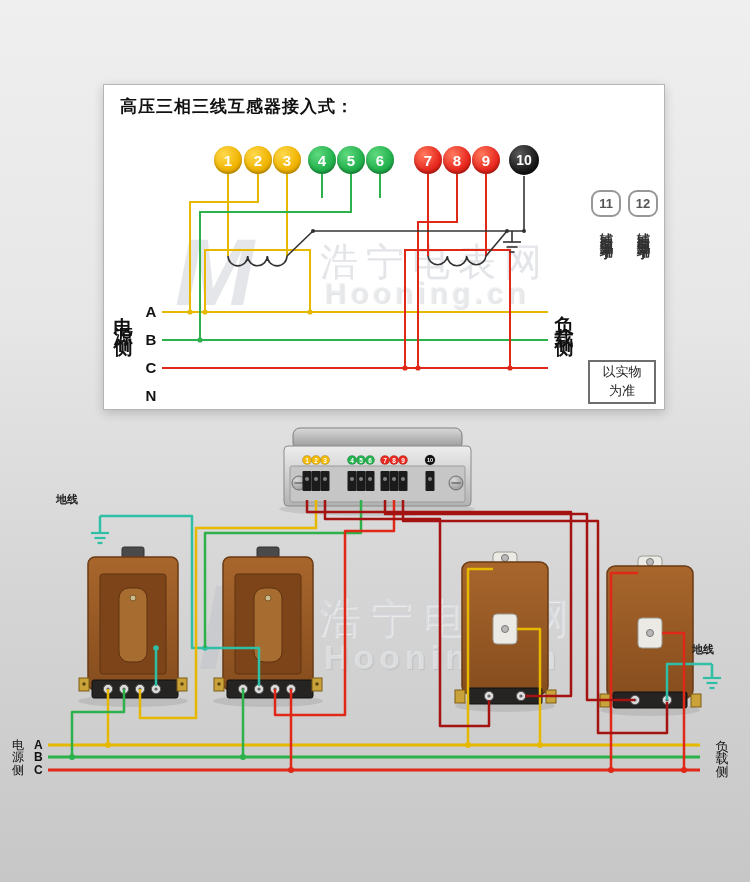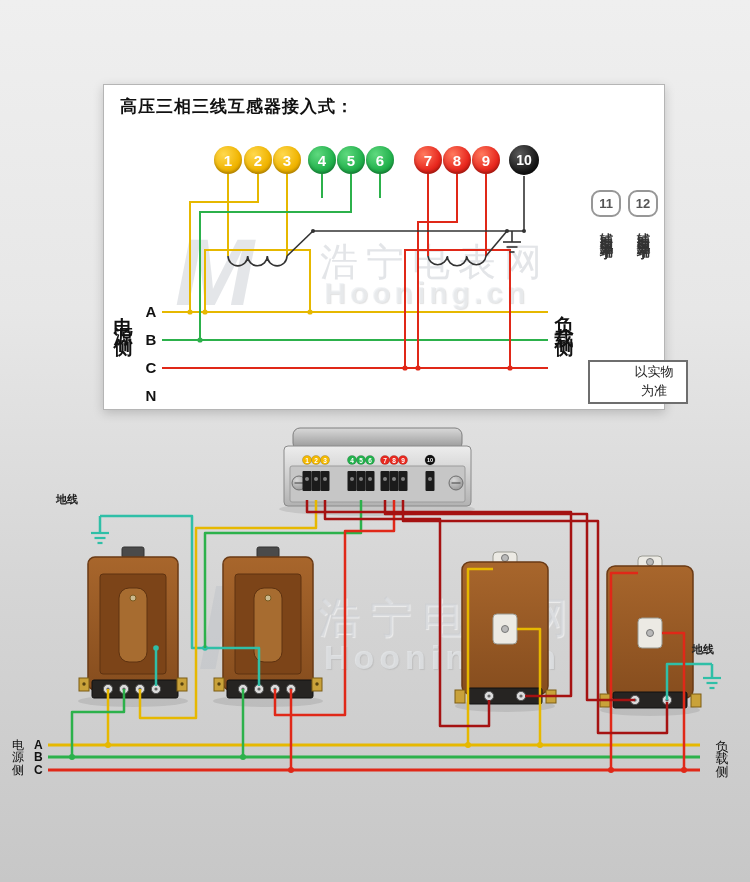--- a/index.html
+++ b/index.html
@@ -36,21 +36,21 @@
   .aux-box{
     position:absolute;width:26px;height:23px;border:2px solid #979797;border-radius:9px;background:#fff;
     display:flex;align-items:center;justify-content:center;font-size:13px;font-weight:bold;color:#555;
   }
   .aux-label{
     position:absolute;writing-mode:vertical-rl;text-orientation:upright;
     font-size:13px;color:#333;letter-spacing:3px;font-weight:bold;
   }
   .note-box{
     position:absolute;left:588px;top:360px;width:64px;height:40px;border:2px solid #6e6e6e;
-    display:flex;align-items:center;justify-content:center;background:#fff;padding-left:32px;
+    display:flex;align-items:center;justify-content:center;background:#fff;
   }
   .note-box span{display:block;width:44px;font-size:13px;color:#222;text-align:center;line-height:1.45;word-break:break-all;}
   
   .wm{position:absolute;pointer-events:none;white-space:nowrap;}
   .wm-logo{font-weight:bold;font-style:italic;color:rgba(185,190,196,.38);}
   .wm-cn{font-weight:normal;color:rgba(200,204,210,.5);text-shadow:1px 1px 1px rgba(255,255,255,.6);}
   .wm-en{font-weight:bold;color:rgba(235,238,242,.6);text-shadow:1px 1px 1px rgba(140,140,140,.25);}
   
   .gnd-label{position:absolute;font-size:11px;font-weight:bold;color:#222;}
   .bus-row{position:absolute;display:flex;align-items:center;height:12px;}

